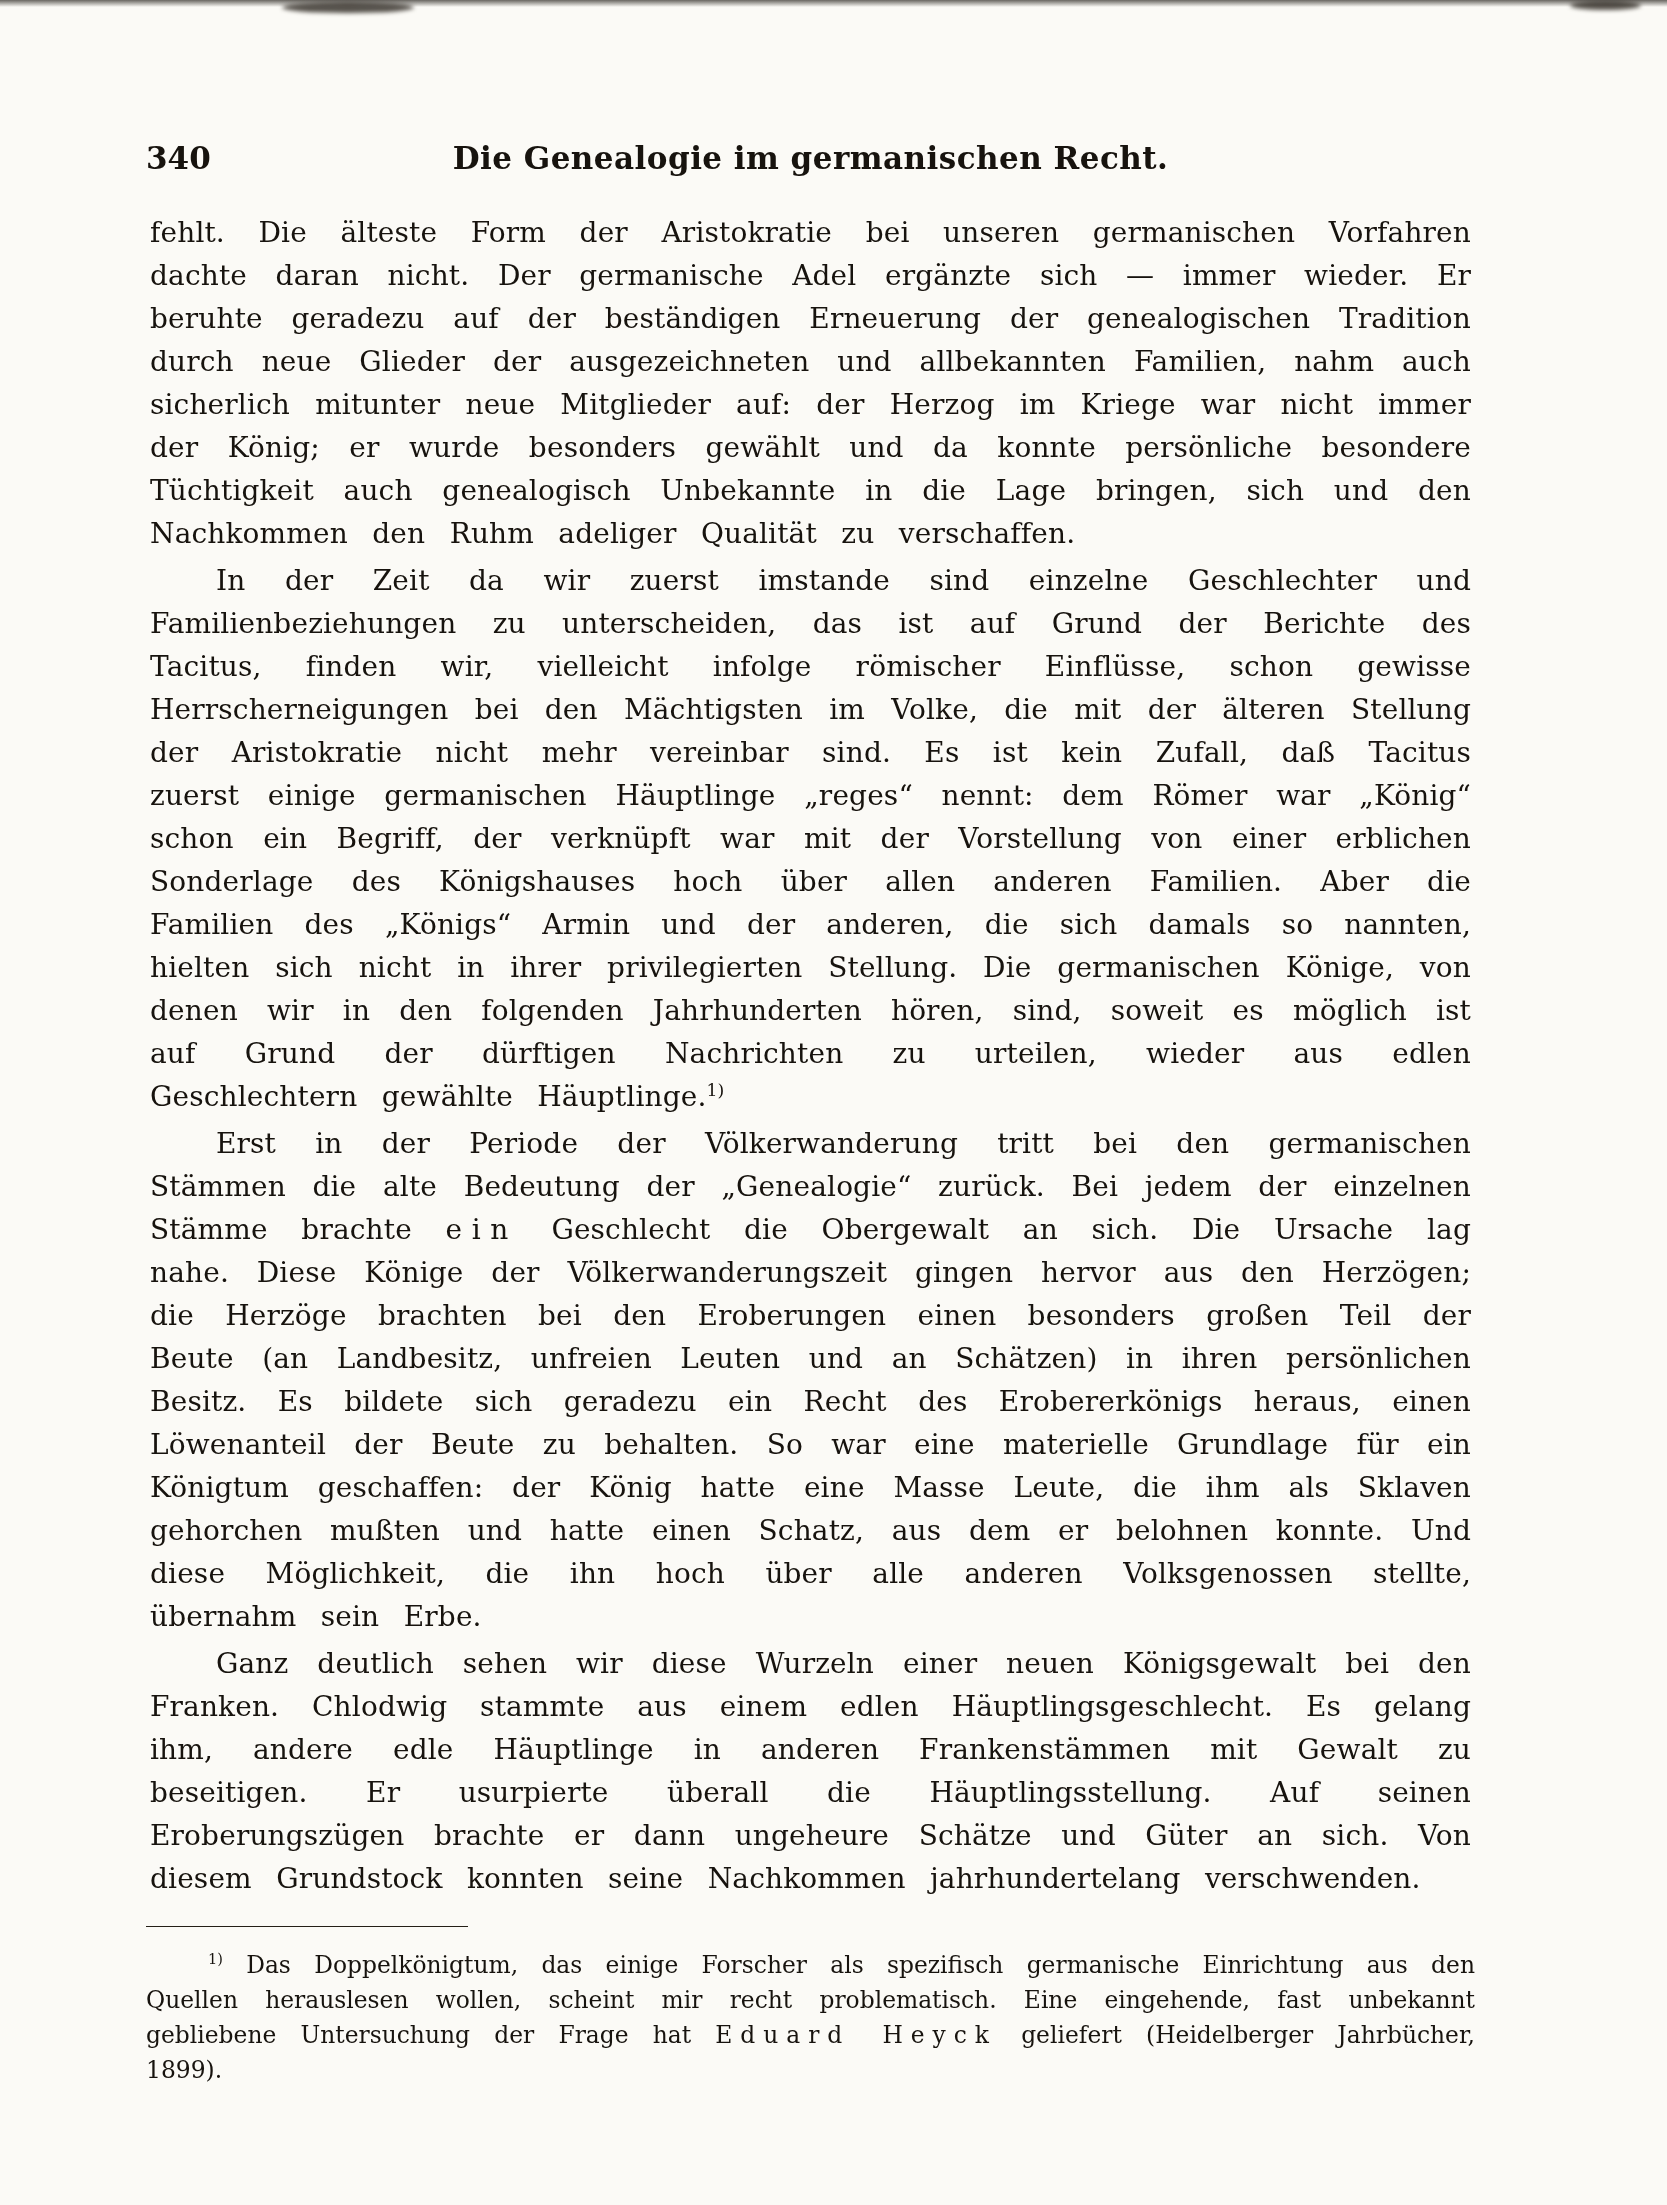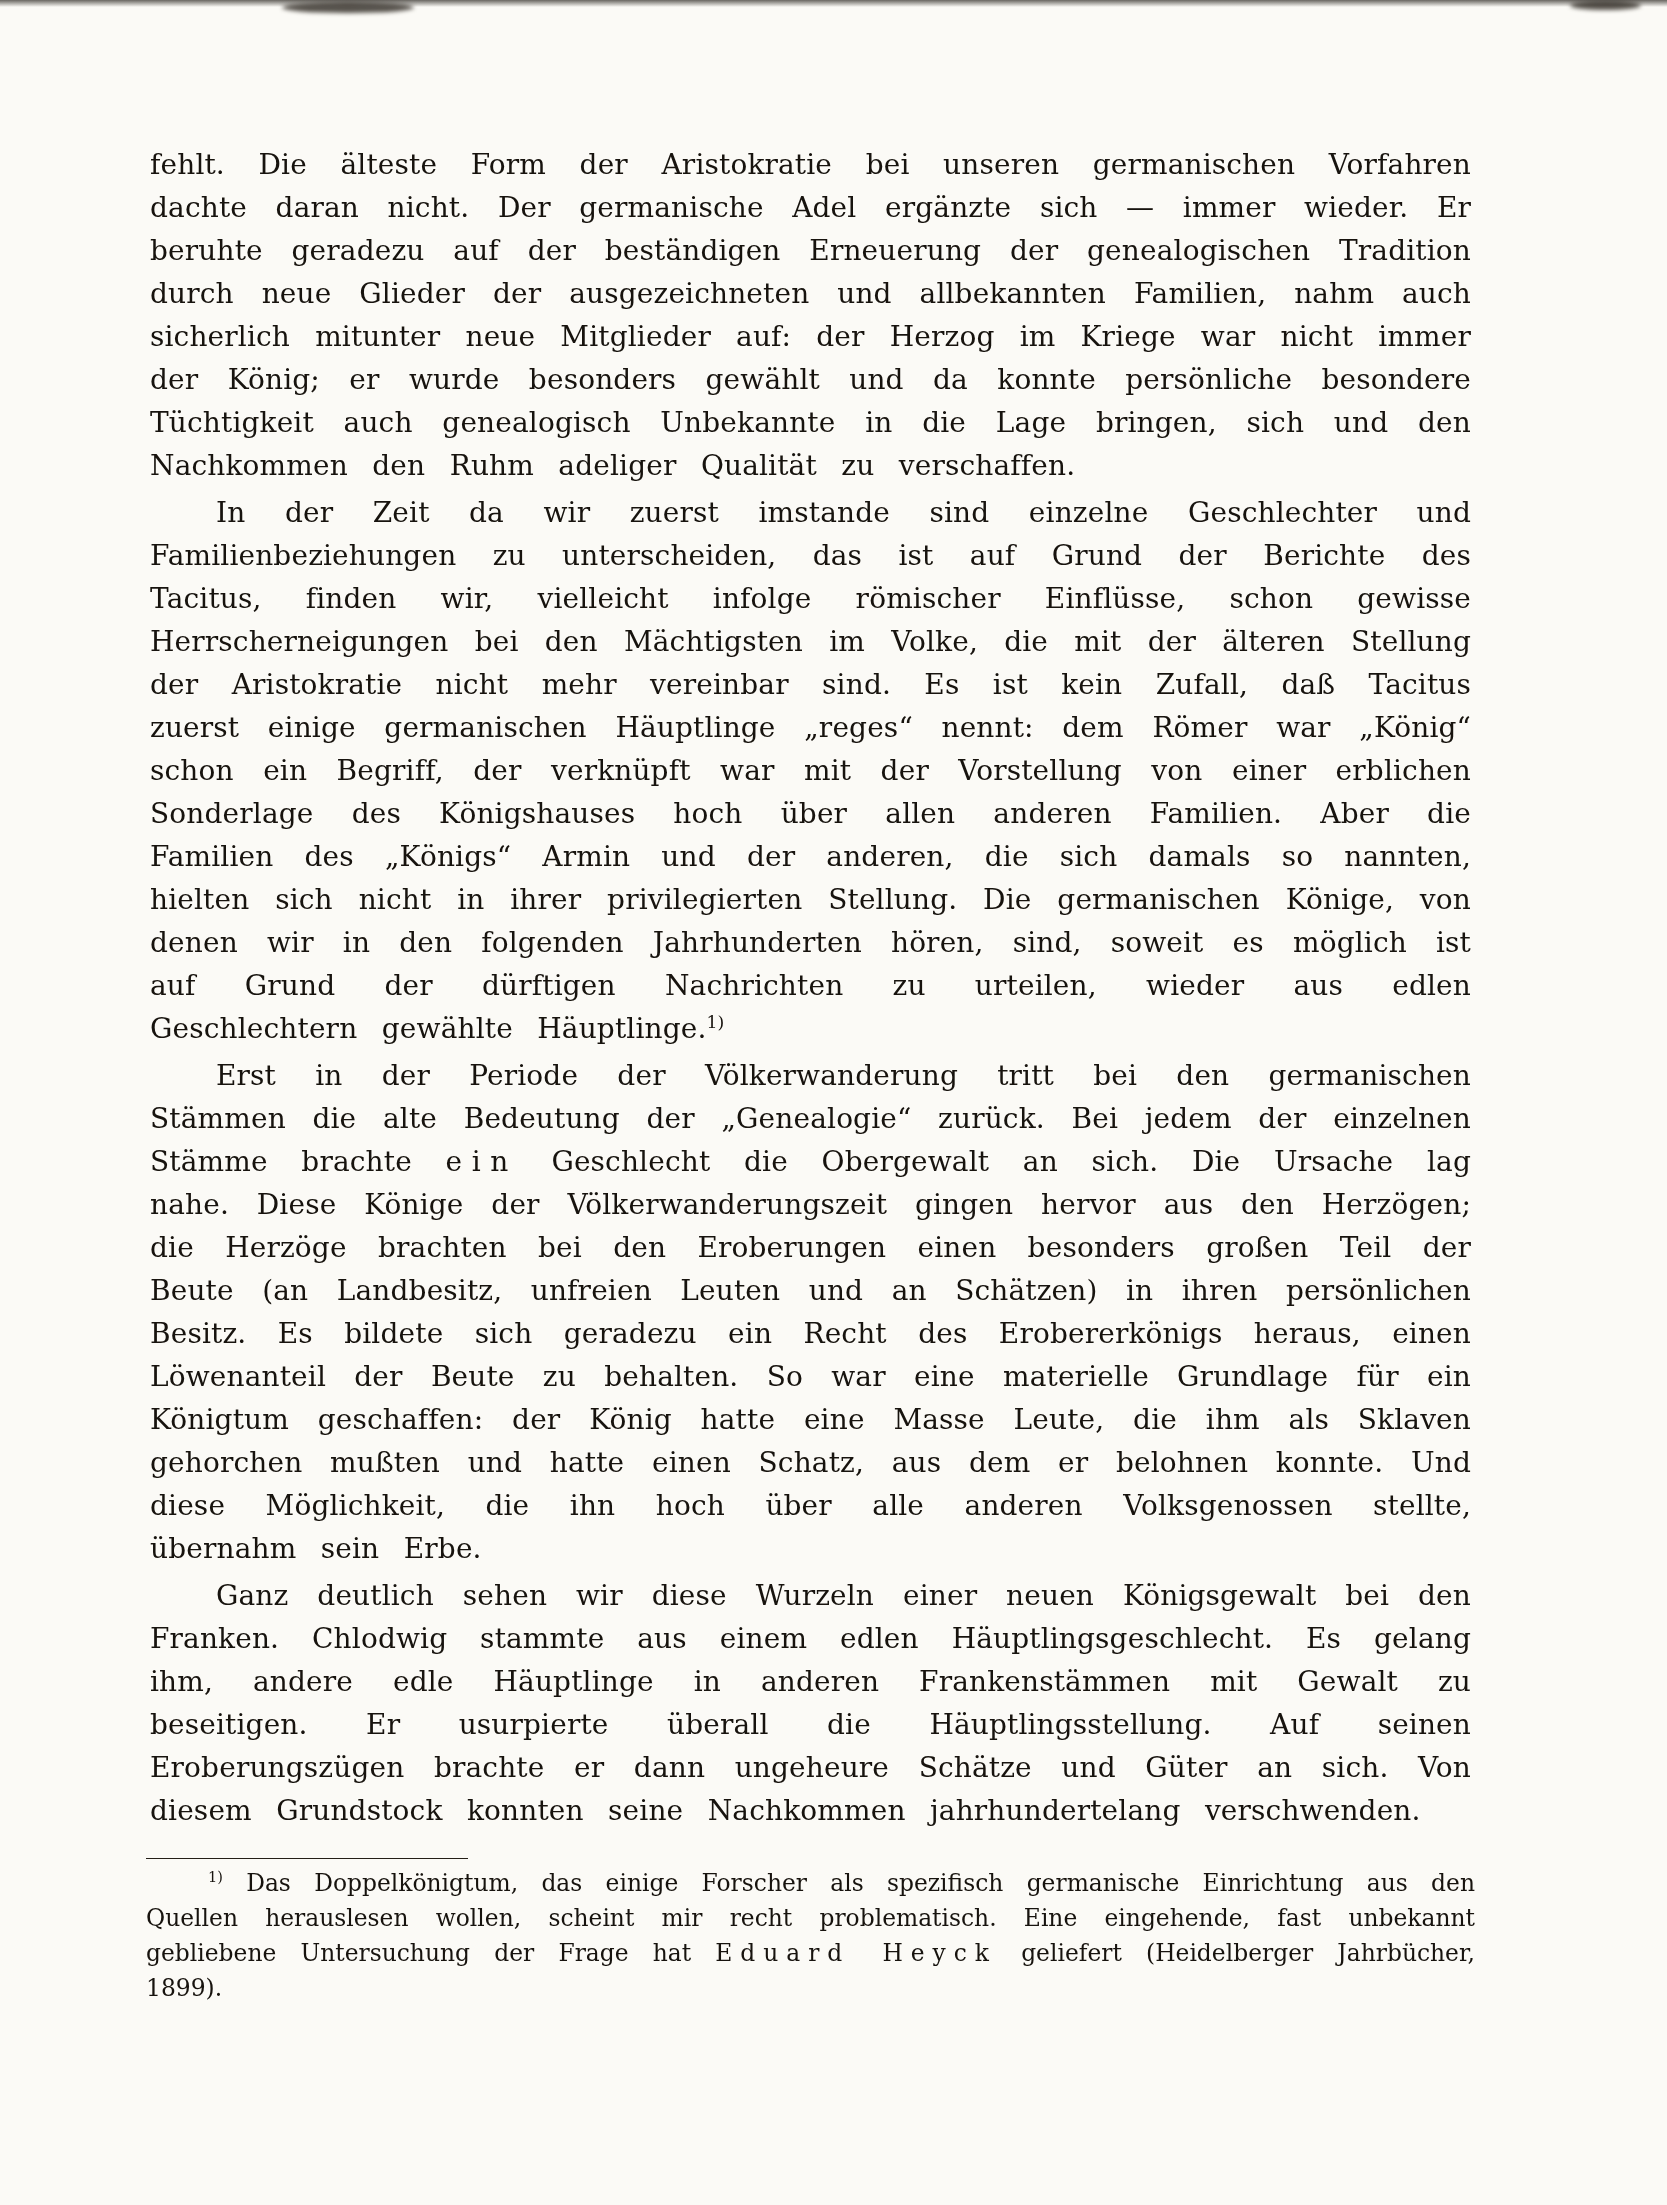--- a/index.html
+++ b/index.html
@@ -76,41 +76,45 @@
     vertical-align: super;
     letter-spacing: 0;
   }
   .footnote-rule {
     margin-top: 25.6px;
     width: 322px;
     height: 0;
     border-top: 1.8px solid #241f17;
   }
   .footnote {
-    margin-top: 7px;
+    margin-top: 21px;
     font-size: 23.4px;
     line-height: 35px;
     text-align: justify;
     word-spacing: 0.5em;
   }
   .fn-para {
     margin: 0;
     text-indent: 62px;
   }
 </style>
 </head>
 <body>
 
 <div class="page">
   <div class="scan-edge"></div>
   <div class="speck a"></div>
   <div class="speck b"></div>
 
   <div class="content">
 
+    <header class="running-header">
+      <span class="page-number">340</span>
+      <span class="running-title">Die Genealogie im germanischen Recht.</span>
+    </header>
 
     <main class="body-text">
       <p class="para first"><span>fehlt. Die älteste Form der Aristokratie bei unseren germanischen Vorfahren dachte daran nicht. Der germanische Adel ergänzte sich — immer wieder. Er beruhte geradezu auf der beständigen Erneuerung der genealogischen Tradition durch neue Glieder der ausgezeichneten und allbekannten Familien, nahm auch sicherlich mitunter neue Mitglieder auf: der Herzog im Kriege war nicht immer der König; er wurde besonders gewählt und da konnte persönliche besondere Tüchtigkeit auch genealogisch Unbekannte in die Lage bringen, sich und den Nachkommen den Ruhm adeliger Qualität zu verschaffen.</span></p>
       <p class="para"><span>In der Zeit da wir zuerst imstande sind einzelne Geschlechter und Familienbeziehungen zu unterscheiden, das ist auf Grund der Berichte des Tacitus, finden wir, vielleicht infolge römischer Einflüsse, schon gewisse Herrscherneigungen bei den Mächtigsten im Volke, die mit der älteren Stellung der Aristokratie nicht mehr vereinbar sind. Es ist kein Zufall, daß Tacitus zuerst einige germanischen Häuptlinge „reges“ nennt: dem Römer war „König“ schon ein Begriff, der verknüpft war mit der Vorstellung von einer erblichen Sonderlage des Königshauses hoch über allen anderen Familien. Aber die Familien des „Königs“ Armin und der anderen, die sich damals so nannten, hielten sich nicht in ihrer privilegierten Stellung. Die germanischen Könige, von denen wir in den folgenden Jahrhunderten hören, sind, soweit es möglich ist auf Grund der dürftigen Nachrichten zu urteilen, wieder aus edlen Geschlechtern gewählte Häuptlinge.</span><sup class="fn-ref">1)</sup></p>
       <p class="para"><span>Erst in der Periode der Völkerwanderung tritt bei den germanischen Stämmen die alte Bedeutung der „Genealogie“ zurück. Bei jedem der einzelnen Stämme brachte </span><span class="gesperrt">ein</span><span> Geschlecht die Obergewalt an sich. Die Ursache lag nahe. Diese Könige der Völkerwanderungszeit gingen hervor aus den Herzögen; die Herzöge brachten bei den Eroberungen einen besonders großen Teil der Beute (an Landbesitz, unfreien Leuten und an Schätzen) in ihren persönlichen Besitz. Es bildete sich geradezu ein Recht des Erobererkönigs heraus, einen Löwenanteil der Beute zu behalten. So war eine materielle Grundlage für ein Königtum geschaffen: der König hatte eine Masse Leute, die ihm als Sklaven gehorchen mußten und hatte einen Schatz, aus dem er belohnen konnte. Und diese Möglichkeit, die ihn hoch über alle anderen Volksgenossen stellte, übernahm sein Erbe.</span></p>
       <p class="para"><span>Ganz deutlich sehen wir diese Wurzeln einer neuen Königsgewalt bei den Franken. Chlodwig stammte aus einem edlen Häuptlingsgeschlecht. Es gelang ihm, andere edle Häuptlinge in anderen Frankenstämmen mit Gewalt zu beseitigen. Er usurpierte überall die Häuptlingsstellung. Auf seinen Eroberungszügen brachte er dann ungeheure Schätze und Güter an sich. Von diesem Grundstock konnten seine Nachkommen jahrhundertelang verschwenden.</span></p>
     </main>
 
     <div class="footnote-rule"></div>
 

